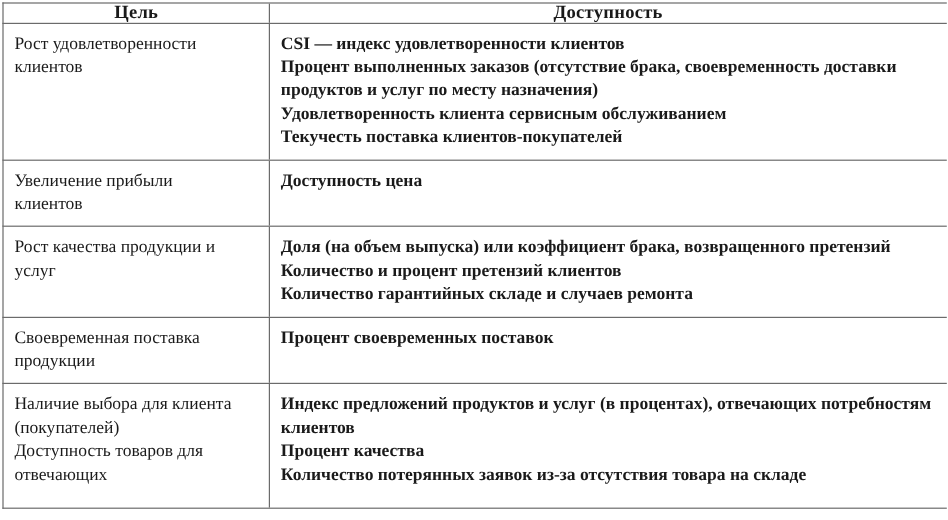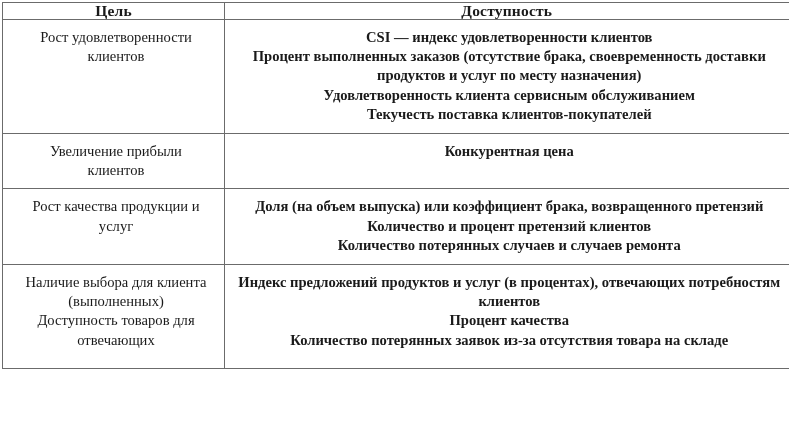--- a/index.html
+++ b/index.html
@@ -41,21 +41,21 @@
     font-size: 15.5px;
     line-height: 1;
     padding: 9px 6px 11px 6px;
     letter-spacing: 0.2px;
   }
 
   .cell-inner {
     font-size: 14.6px;
     line-height: 19.4px;
     padding: 8px 8px 8px 9px;
-    text-align: center;
+    text-align: left;
   }
   td.goal-cell .cell-inner { padding-left: 9px; padding-right: 4px; }
   td.metric-cell .cell-inner { padding-left: 9px; padding-right: 4px; }
 
   .line { display: block; white-space: nowrap; }
   .line.wrapfit { white-space: normal; font-weight: bold; }
 
   
   tr.row-0 td { height: 104px; }
   tr.row-1 td { height: 53px; margin-left: 23px; }
@@ -96,44 +96,57 @@
       </tr>
       <tr class="row-1">
         <td class="goal-cell">
           <div class="cell-inner">
             <span class="line">Увеличение прибыли</span>
             <span class="line">клиентов</span>
           </div>
         </td>
         <td class="metric-cell">
           <div class="cell-inner">
-            <span class="line wrapfit">Конкурентная цена</span>
+            <span class="line wrapfit">Доступность цена</span>
           </div>
         </td>
       </tr>
       <tr class="row-2">
         <td class="goal-cell">
           <div class="cell-inner">
             <span class="line">Рост качества продукции и</span>
             <span class="line">услуг</span>
           </div>
         </td>
         <td class="metric-cell">
           <div class="cell-inner">
             <span class="line wrapfit">Доля (на объем выпуска) или коэффициент брака, возвращенного претензий</span>
             <span class="line wrapfit">Количество и процент претензий клиентов</span>
-            <span class="line wrapfit">Количество потерянных случаев и случаев ремонта</span>
+            <span class="line wrapfit">Количество гарантийных складе и случаев ремонта</span>
+          </div>
+        </td>
+      </tr>
+      <tr class="row-3">
+        <td class="goal-cell">
+          <div class="cell-inner">
+            <span class="line">Своевременная поставка</span>
+            <span class="line">продукции</span>
+          </div>
+        </td>
+        <td class="metric-cell">
+          <div class="cell-inner">
+            <span class="line wrapfit">Процент своевременных поставок</span>
           </div>
         </td>
       </tr>
       <tr class="row-4">
         <td class="goal-cell">
           <div class="cell-inner">
             <span class="line">Наличие выбора для клиента</span>
-            <span class="line">(выполненных)</span>
+            <span class="line">(покупателей)</span>
             <span class="line">Доступность товаров для</span>
             <span class="line">отвечающих</span>
           </div>
         </td>
         <td class="metric-cell">
           <div class="cell-inner">
             <span class="line wrapfit">Индекс предложений продуктов и услуг (в процентах), отвечающих потребностям клиентов</span>
             <span class="line wrapfit">Процент качества</span>
             <span class="line wrapfit">Количество потерянных заявок из-за отсутствия товара на складе</span>
           </div>

